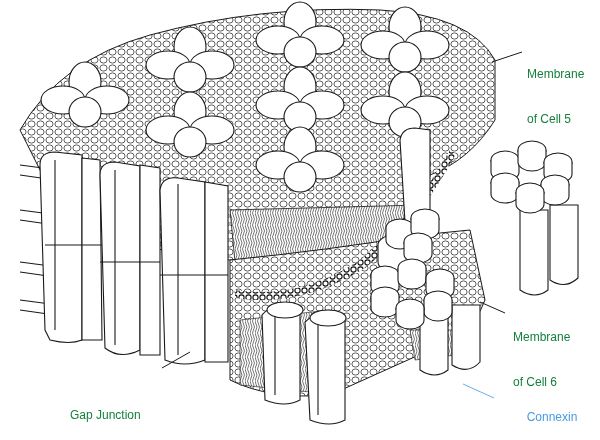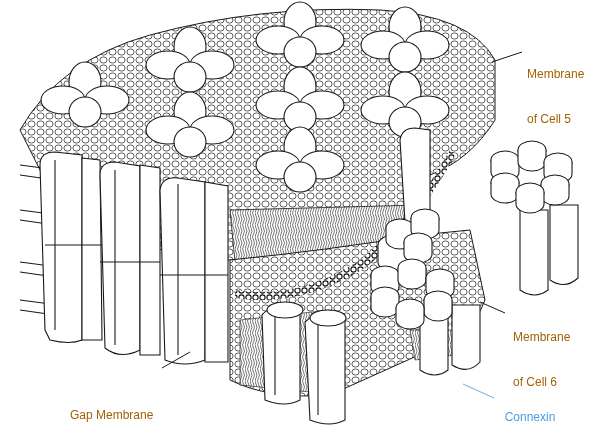--- a/index.html
+++ b/index.html
@@ -1,18 +1,18 @@
 <!DOCTYPE html>
 <html><head>
 <meta charset="utf-8">
 <style>
   html, body { margin:0; padding:0; background:#ffffff; }
   body { width:600px; height:440px; position:relative; overflow:hidden; font-family:"Liberation Sans", sans-serif; }
   #stage { position:absolute; left:0; top:0; width:600px; height:440px; }
-  .label { position:absolute; font-size:12px; line-height:15px; color:#a16207; white-space:pre; }
+  .label { position:absolute; font-size:12px; line-height:15px; color:#15803d; white-space:pre; }
   .label.blue { color:#4a9be0; }
 </style>
 </head>
 <body>
 
 <svg id="stage" viewBox="0 0 600 440" xmlns="http://www.w3.org/2000/svg">
   <defs>
     <pattern id="lipid" width="9" height="8" patternUnits="userSpaceOnUse">
       <rect width="9" height="8" fill="#fff"></rect>
       <ellipse cx="4.5" cy="4" rx="3.6" ry="3.1" fill="#fff" stroke="#1a1a1a" stroke-width="0.7"></ellipse>
@@ -208,19 +208,19 @@
   <div>Membrane</div>
   <div>of Cell 5</div>
 </div>
 
 <div class="label" style="left:513px; top:300px;">
   <div>Membrane</div>
   <div>of Cell 6</div>
 </div>
 
 <div class="label" style="left:70px; top:378px;">
-  <div>Gap Membrane</div>
+  <div>Gap Junction</div>
   
 </div>
 
-<div class="label blue" style="left:498px; top:395px;">
+<div class="label blue" style="left:520px; top:395px;">
   <span>Connexin</span>
 </div>
 
 </body></html>

